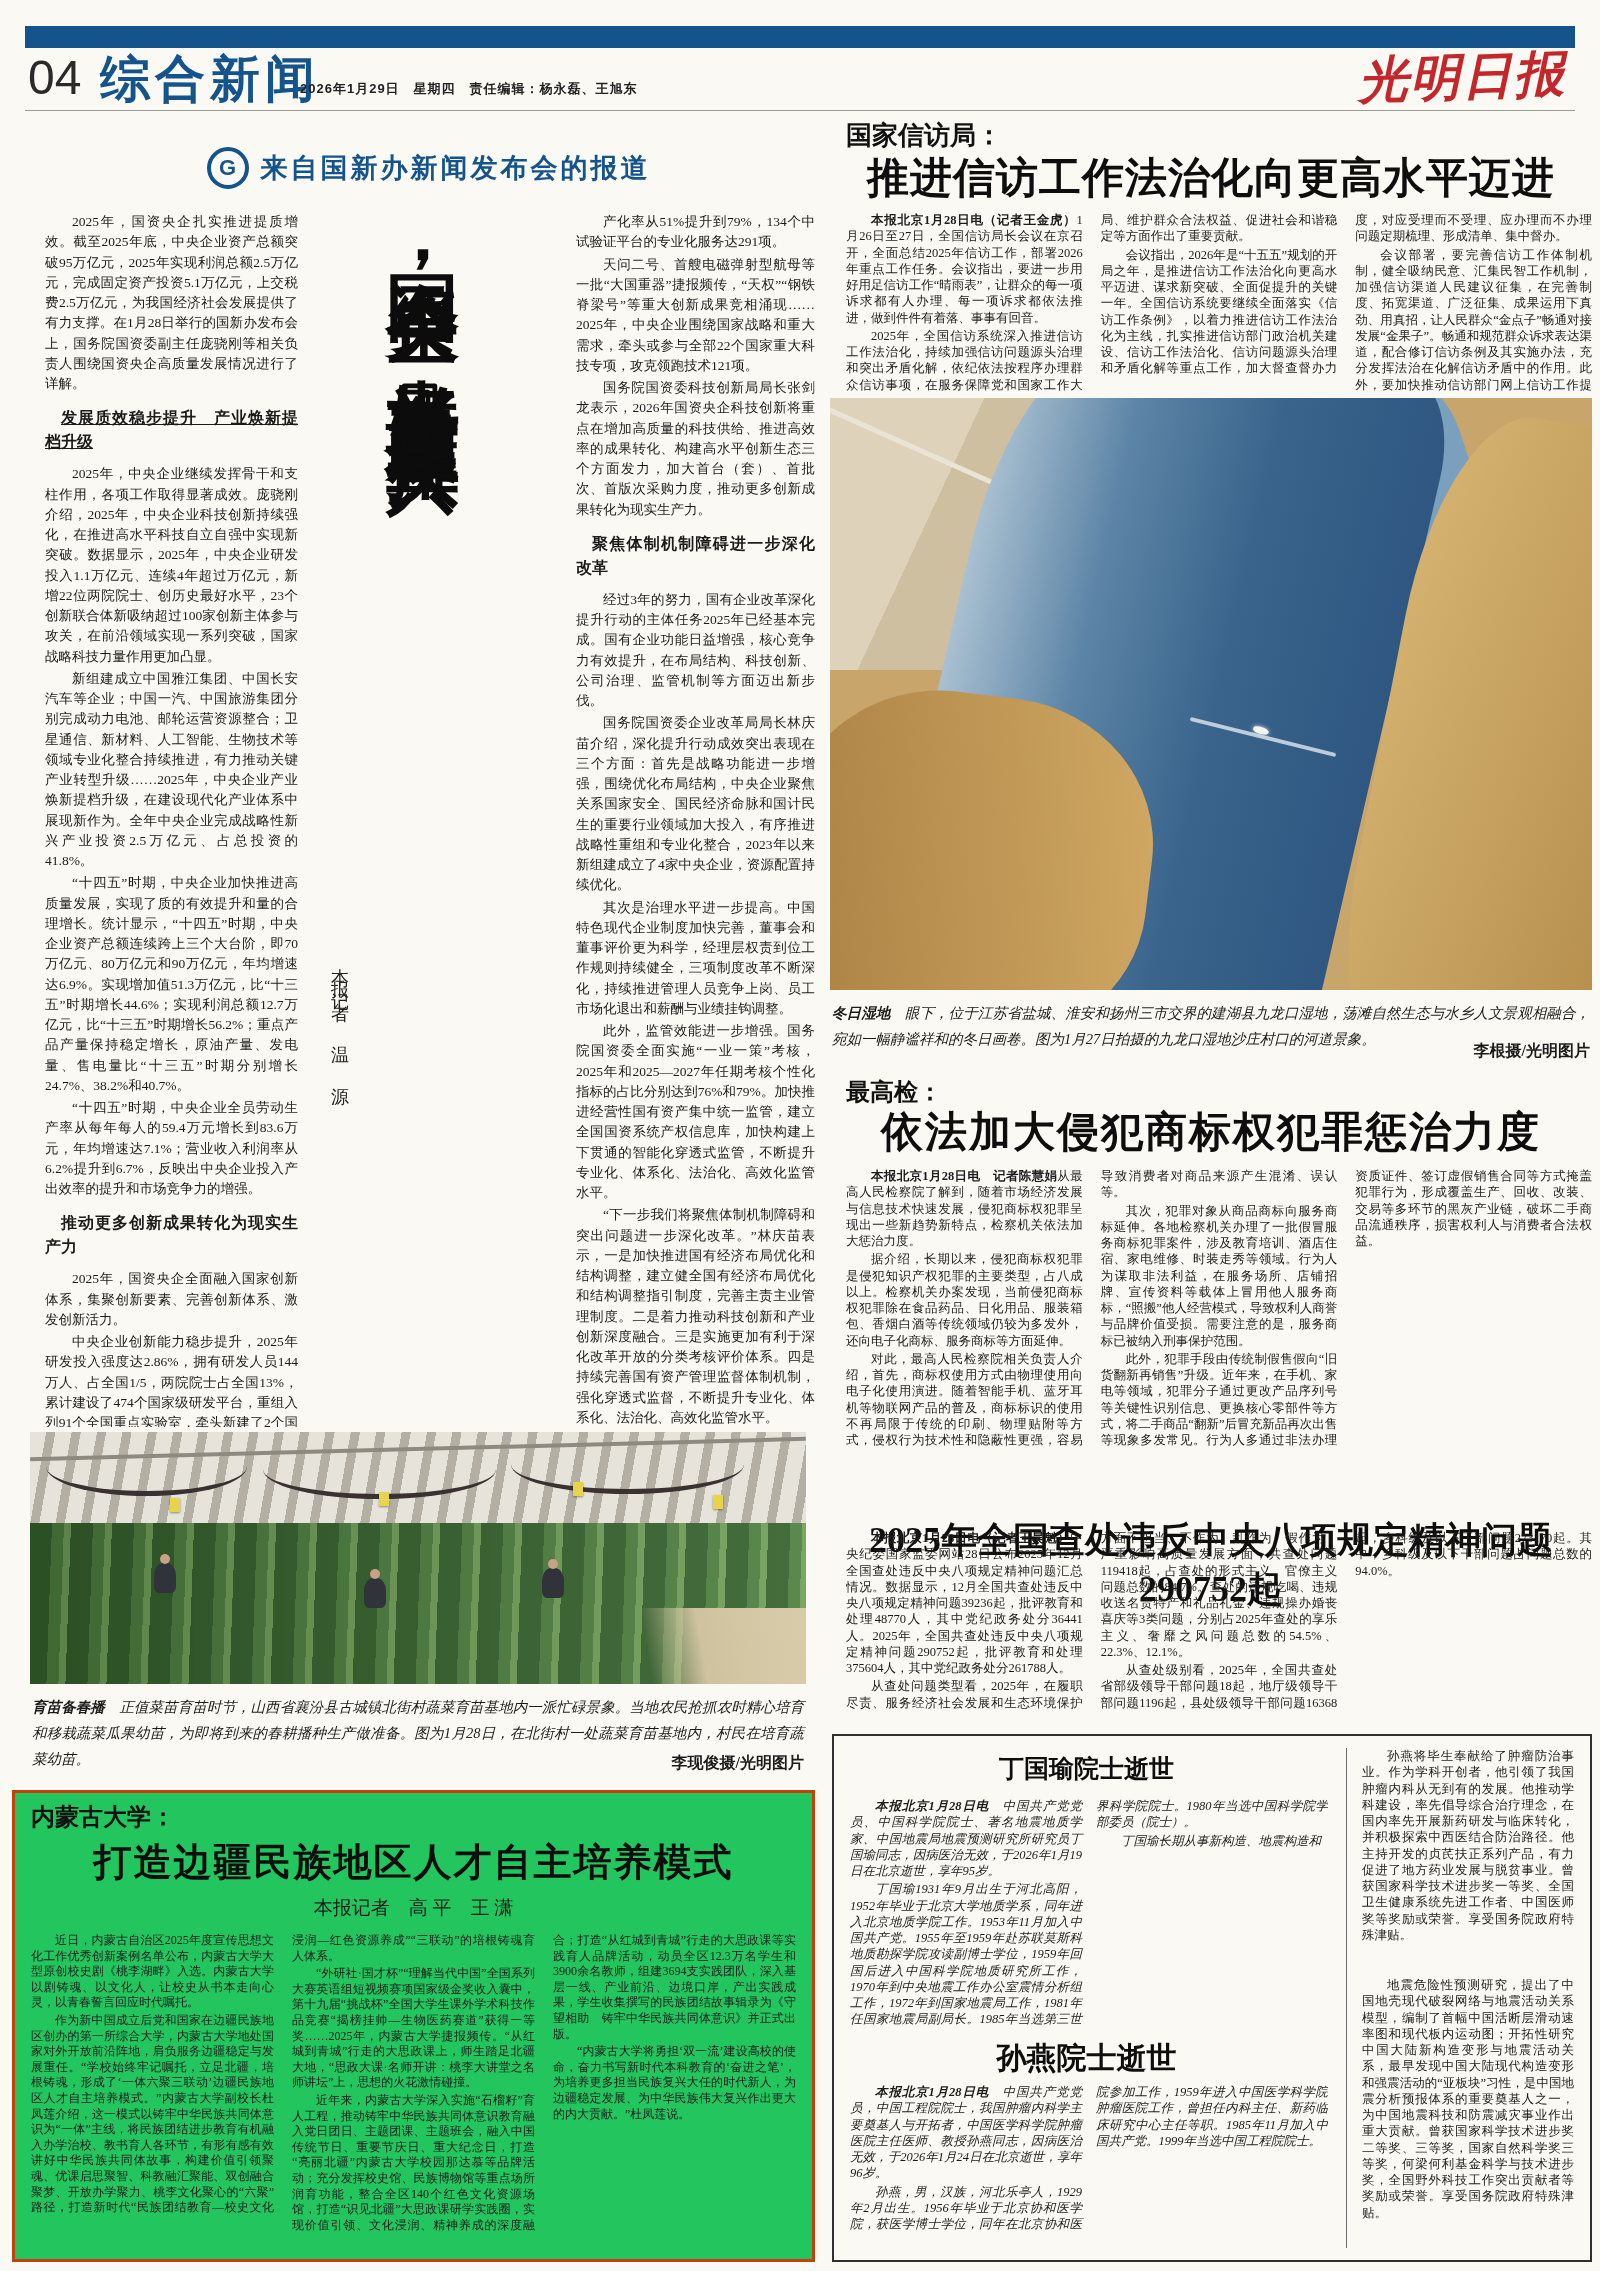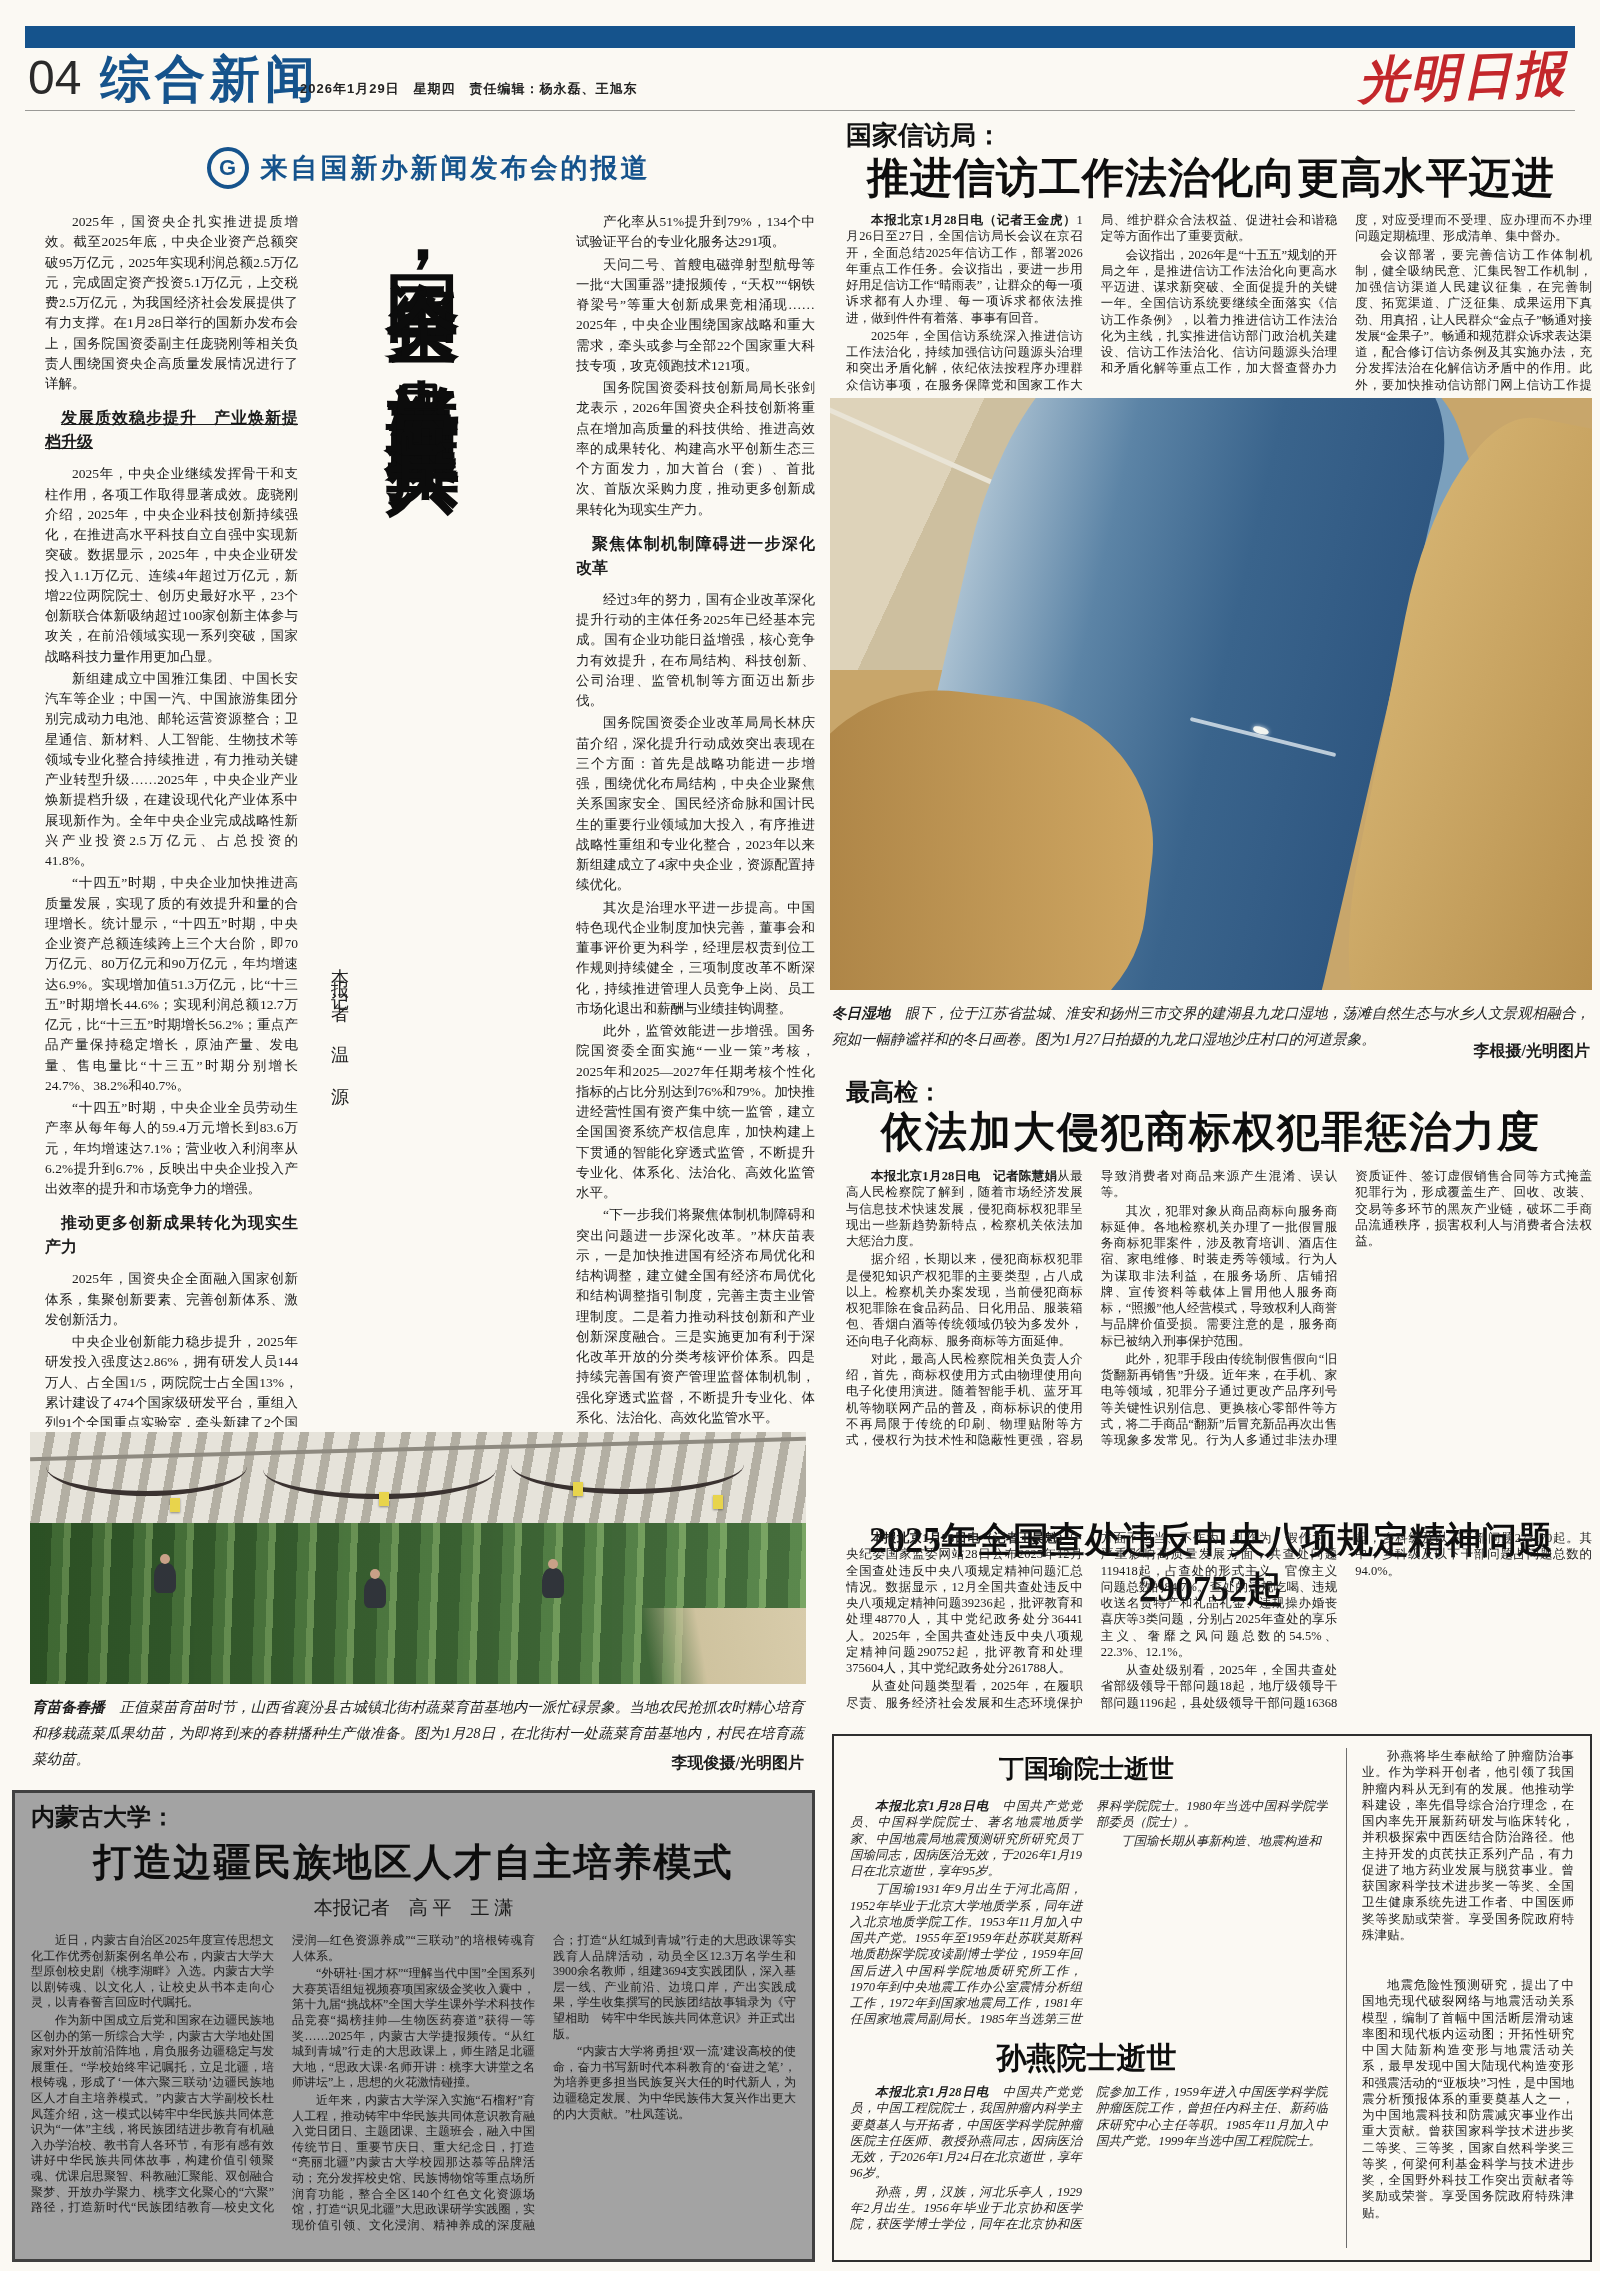--- a/index.html
+++ b/index.html
@@ -41,21 +41,21 @@
   
   .colblock{overflow:hidden;}
   .vhl{writing-mode:vertical-rl;font-size:74px;font-weight:800;letter-spacing:6px;line-height:1;
        color:#0c0c0c;}
   .vby{writing-mode:vertical-rl;font-size:18px;letter-spacing:12px;color:#222;}
   
   .cap{font-style:italic;font-size:14.5px;line-height:1.8;text-align:justify;position:absolute;}
   .cap b{font-style:italic;}
   .credit{position:absolute;right:0;bottom:0;font-weight:700;font-style:normal;font-size:16px;}
   
-  .redbox{border:3px solid #404040;background:#a3a3a3;}
+  .redbox{border:3px solid #c2410c;background:#22c55e;}
   .obitbox{border:2px solid #2f2f2f;background:#fbf9f3;}
   .vdiv{position:absolute;width:1px;background:#6d6d6d;}
   
   .photo{overflow:hidden;}
   .gh{background:#c9c6bb;}
   .gh-roof{position:absolute;left:0;top:0;width:100%;height:38%;
      background:repeating-linear-gradient(100deg,#e6e3da 0 16px,#b3afa3 16px 25px);}
   .gh-pole{position:absolute;left:0;top:6%;width:100%;height:4px;background:#8e8a80;transform:rotate(-1.5deg);}
   .gh-arc{position:absolute;height:54px;border-bottom:5px solid #3a3230;border-radius:50%;}
   .gh-tag{position:absolute;width:10px;height:14px;background:#e8d44c;box-shadow:0 1px 2px rgba(0,0,0,.4);}

